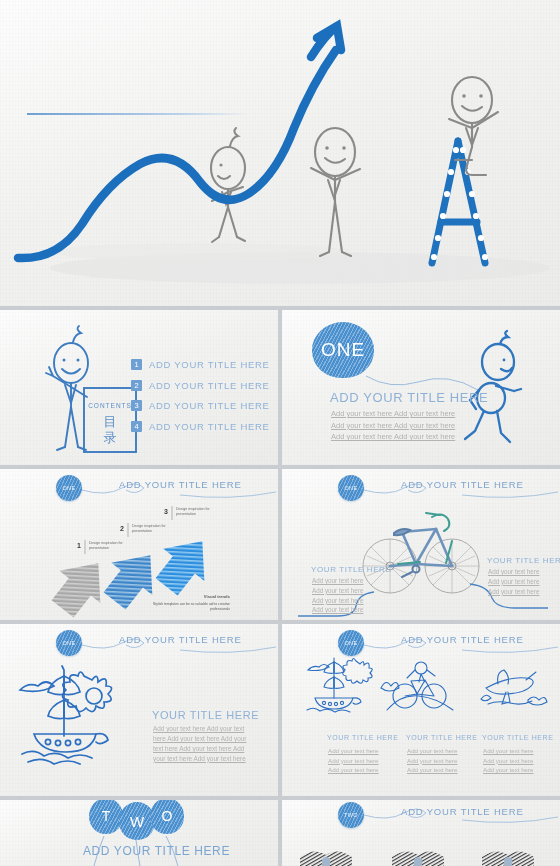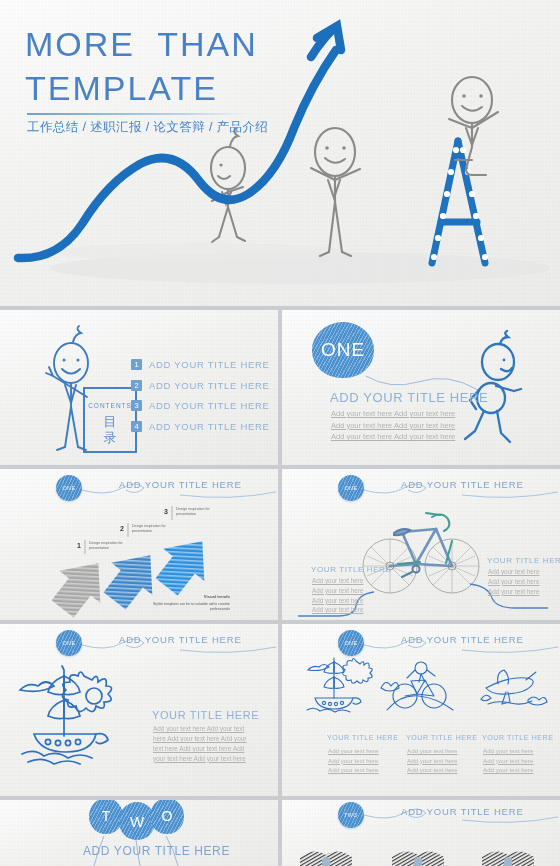--- a/index.html
+++ b/index.html
@@ -159,26 +159,21 @@
           <path d="M455 160 l17 0"></path>
         </g>
 
         <g fill="none" stroke="#1b6fbd" stroke-width="8.5" stroke-linecap="round">
           <path d="M18 258 q40 2 64 -34 q26 -42 58 -60 q34 -18 60 18 q22 28 48 12 q28 -18 46 -66 q18 -44 42 -78"></path>
           <path d="M311 57 q14 -22 25 -30"></path>
           <path d="M317 38 l20 -12 l4 24"></path>
         </g>
       </svg>
     </div>
-    <div class="hero-title">
-      <span>MORE  THAN</span>
-      <span>TEMPLATE</span>
-    </div>
     <div class="hero-rule"></div>
-    <div class="hero-sub">工作总结 / 述职汇报 / 论文答辩 / 产品介绍</div>
   </div>
 
   <div class="gap" style="left:0;top:306px;width:560px;height:4px;"></div>
   <div class="gap" style="left:278px;top:310px;width:4px;height:556px;"></div>
   <div class="gap" style="left:0;top:465px;width:560px;height:4px;"></div>
   <div class="gap" style="left:0;top:620px;width:560px;height:4px;"></div>
   <div class="gap" style="left:0;top:796px;width:560px;height:4px;"></div>
 
   <div class="slide" style="left:0;top:310px;width:278px;height:155px;">
     <svg width="140" height="140" style="position:absolute;left:18px;top:18px">

